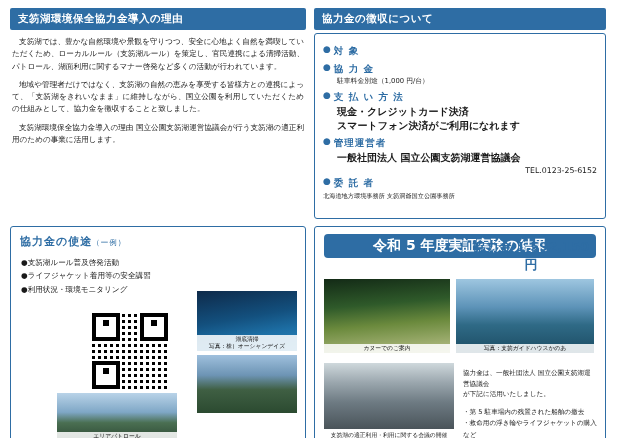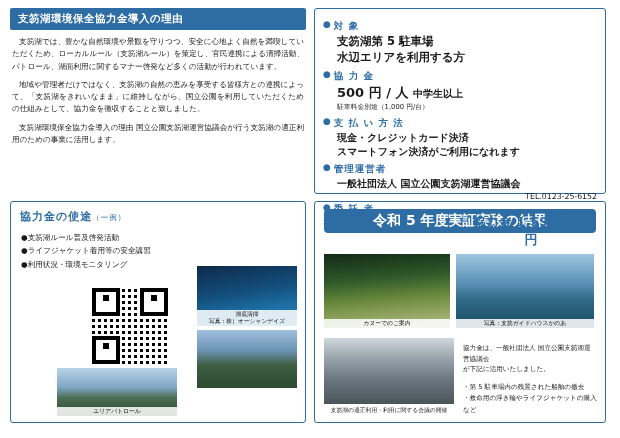--- a/index.html
+++ b/index.html
@@ -108,36 +108,31 @@
     <div class="top-left">
       <div class="hdr-bar full">支笏湖環境保全協力金導入の理由</div>
       <div class="body-txt">
         <p>支笏湖では、豊かな自然環境や景観を守りつつ、安全に心地よく自然を満喫していただくため、ローカルルール（支笏湖ルール）を策定し、官民連携による清掃活動、パトロール、湖面利用に関するマナー啓発など多くの活動が行われています。</p>
         <p>地域や管理者だけではなく、支笏湖の自然の恵みを享受する皆様方との連携によって、「支笏湖をきれいなまま」に維持しながら、国立公園を利用していただくための仕組みとして、協力金を徴収することと致しました。</p>
         <p>支笏湖環境保全協力金導入の理由 国立公園支笏湖運営協議会が行う支笏湖の適正利用のための事業に活用します。</p>
       </div>
     </div>
 
     <div class="top-right">
+      <div class="hdr-bar full" style="margin-bottom:3px;">協力金の徴収について</div>
       <div class="right-panel">
 
         <div class="rp-row">
           <span class="bullet">●</span>
           <span class="rp-label">対 象</span>
         </div>
-        <div class="rp-val" style="white-space:pre-line">支笏湖第 5 駐車場
-水辺エリアを利用する方</div>
 
         <div class="rp-row">
           <span class="bullet">●</span>
           <span class="rp-label">協 力 金</span>
-        </div>
-        <div class="rp-fee">
-          <span>500 円 / 人</span>
-          <span class="unit">中学生以上</span>
         </div>
         <div class="rp-note">駐車料金別途（1,000 円/台）</div>
 
         <div class="rp-row">
           <span class="bullet">●</span>
           <span class="rp-label">支 払 い 方 法</span>
         </div>
         <div class="rp-val mid" style="white-space:pre-line">現金・クレジットカード決済
 スマートフォン決済がご利用になれます</div>
 

